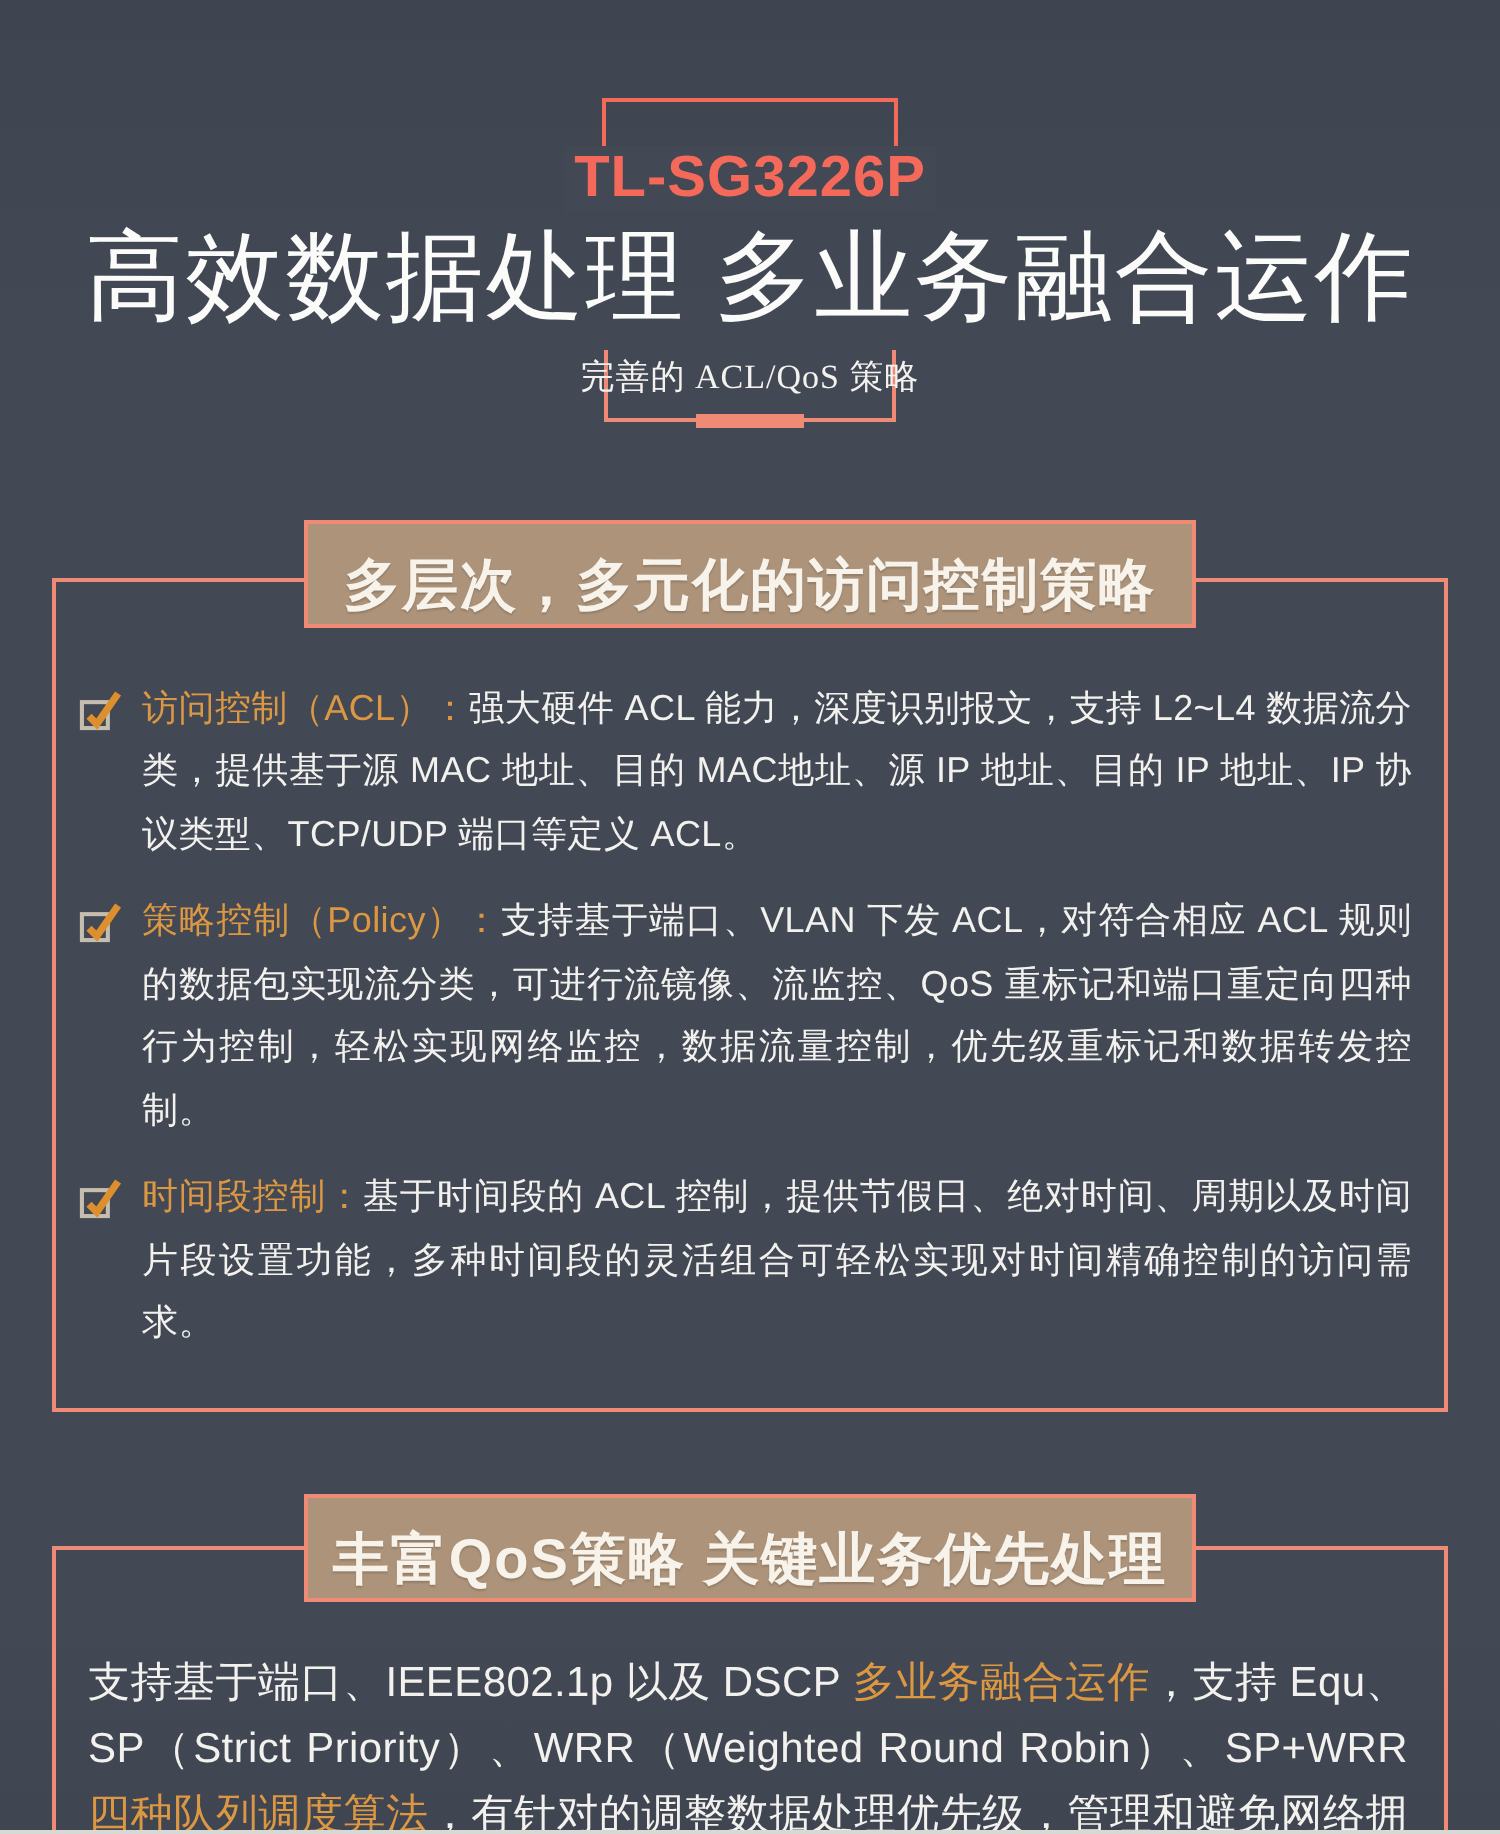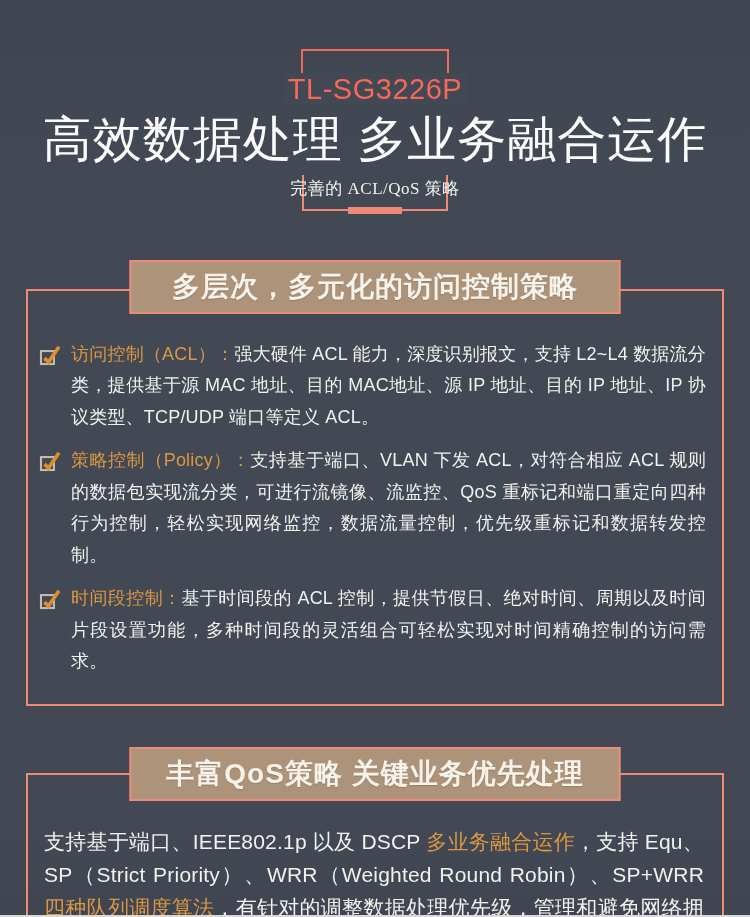--- a/index.html
+++ b/index.html
@@ -19,21 +19,21 @@
     background:linear-gradient(180deg,#3e4450 0%,var(--bg) 18%,var(--bg) 88%,#3f4551 100%);
   }
   
   .badge{
     position:relative;width:148px;height:53px;margin:49px auto 0;
     border:2px solid var(--badge-red);
   }
   .badge-text{
     position:absolute;left:50%;bottom:-6px;transform:translateX(-50%);
     background:var(--bg);padding:0 5px;white-space:nowrap;
-    color:var(--badge-red);font-size:29px;font-weight:normal;letter-spacing:.5px;
+    color:var(--badge-red);font-size:29px;font-weight:bold;letter-spacing:.5px;
   }
   .hero-title{
     margin-top:10px;text-align:center;color:#fbfbfa;
     font-size:49px;font-weight:normal;letter-spacing:1px;line-height:1.12;
   }
   .subtitle{
     position:relative;width:146px;height:36px;margin:8px auto 0;
     border:2px solid var(--coral);border-top:none;
     display:flex;align-items:center;justify-content:center;
   }
@@ -47,22 +47,22 @@
     width:54px;height:7px;background:var(--coral);
   }
   
   .section{
     position:relative;width:698px;margin:0 auto;border:2px solid var(--coral);
   }
   .section-acl{margin-top:78px;padding:48px 16px 26px 11px;}
   .section-qos{margin-top:67px;padding:50px 18px 23px 16px;}
   .heading-box{
     position:absolute;left:50%;transform:translateX(-50%);
-    width:491px;height:54px;background:var(--tan);border:2px solid var(--coral);
-    display:flex;align-items:center;justify-content:center;
+    width:446px;height:54px;background:var(--tan);border:2px solid var(--coral);
+    display:flex;align-items:flex-end;justify-content:center;
   }
   .heading-box .heading-text{
     color:#f8f3ea;font-size:28px;font-weight:bold;letter-spacing:1px;white-space:nowrap;
     text-shadow:0 1px 1px rgba(0,0,0,.15);
   }
   .hb-acl{top:-31px;}
   .hb-qos{top:-28px;}
   
   .bullet{display:flex;align-items:flex-start;margin-bottom:12px;}
   .bullet:last-child{margin-bottom:0;}

